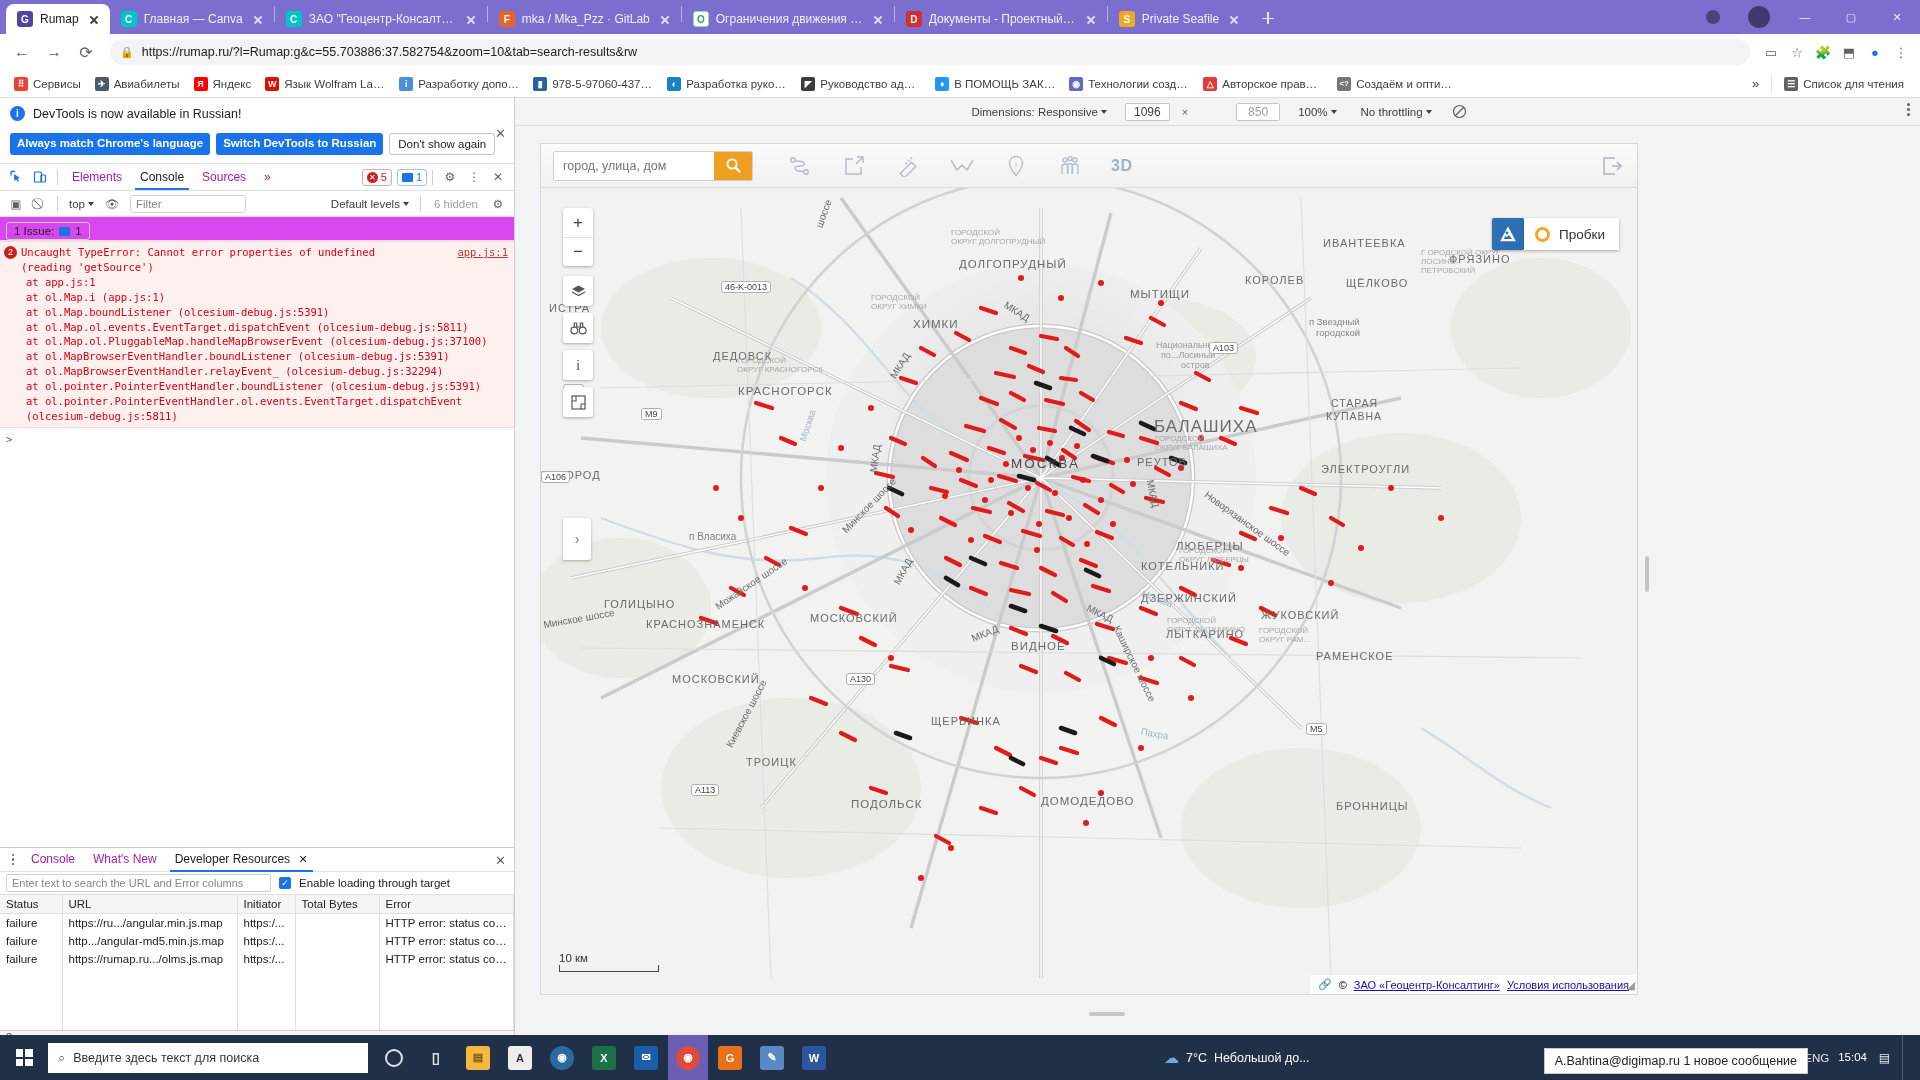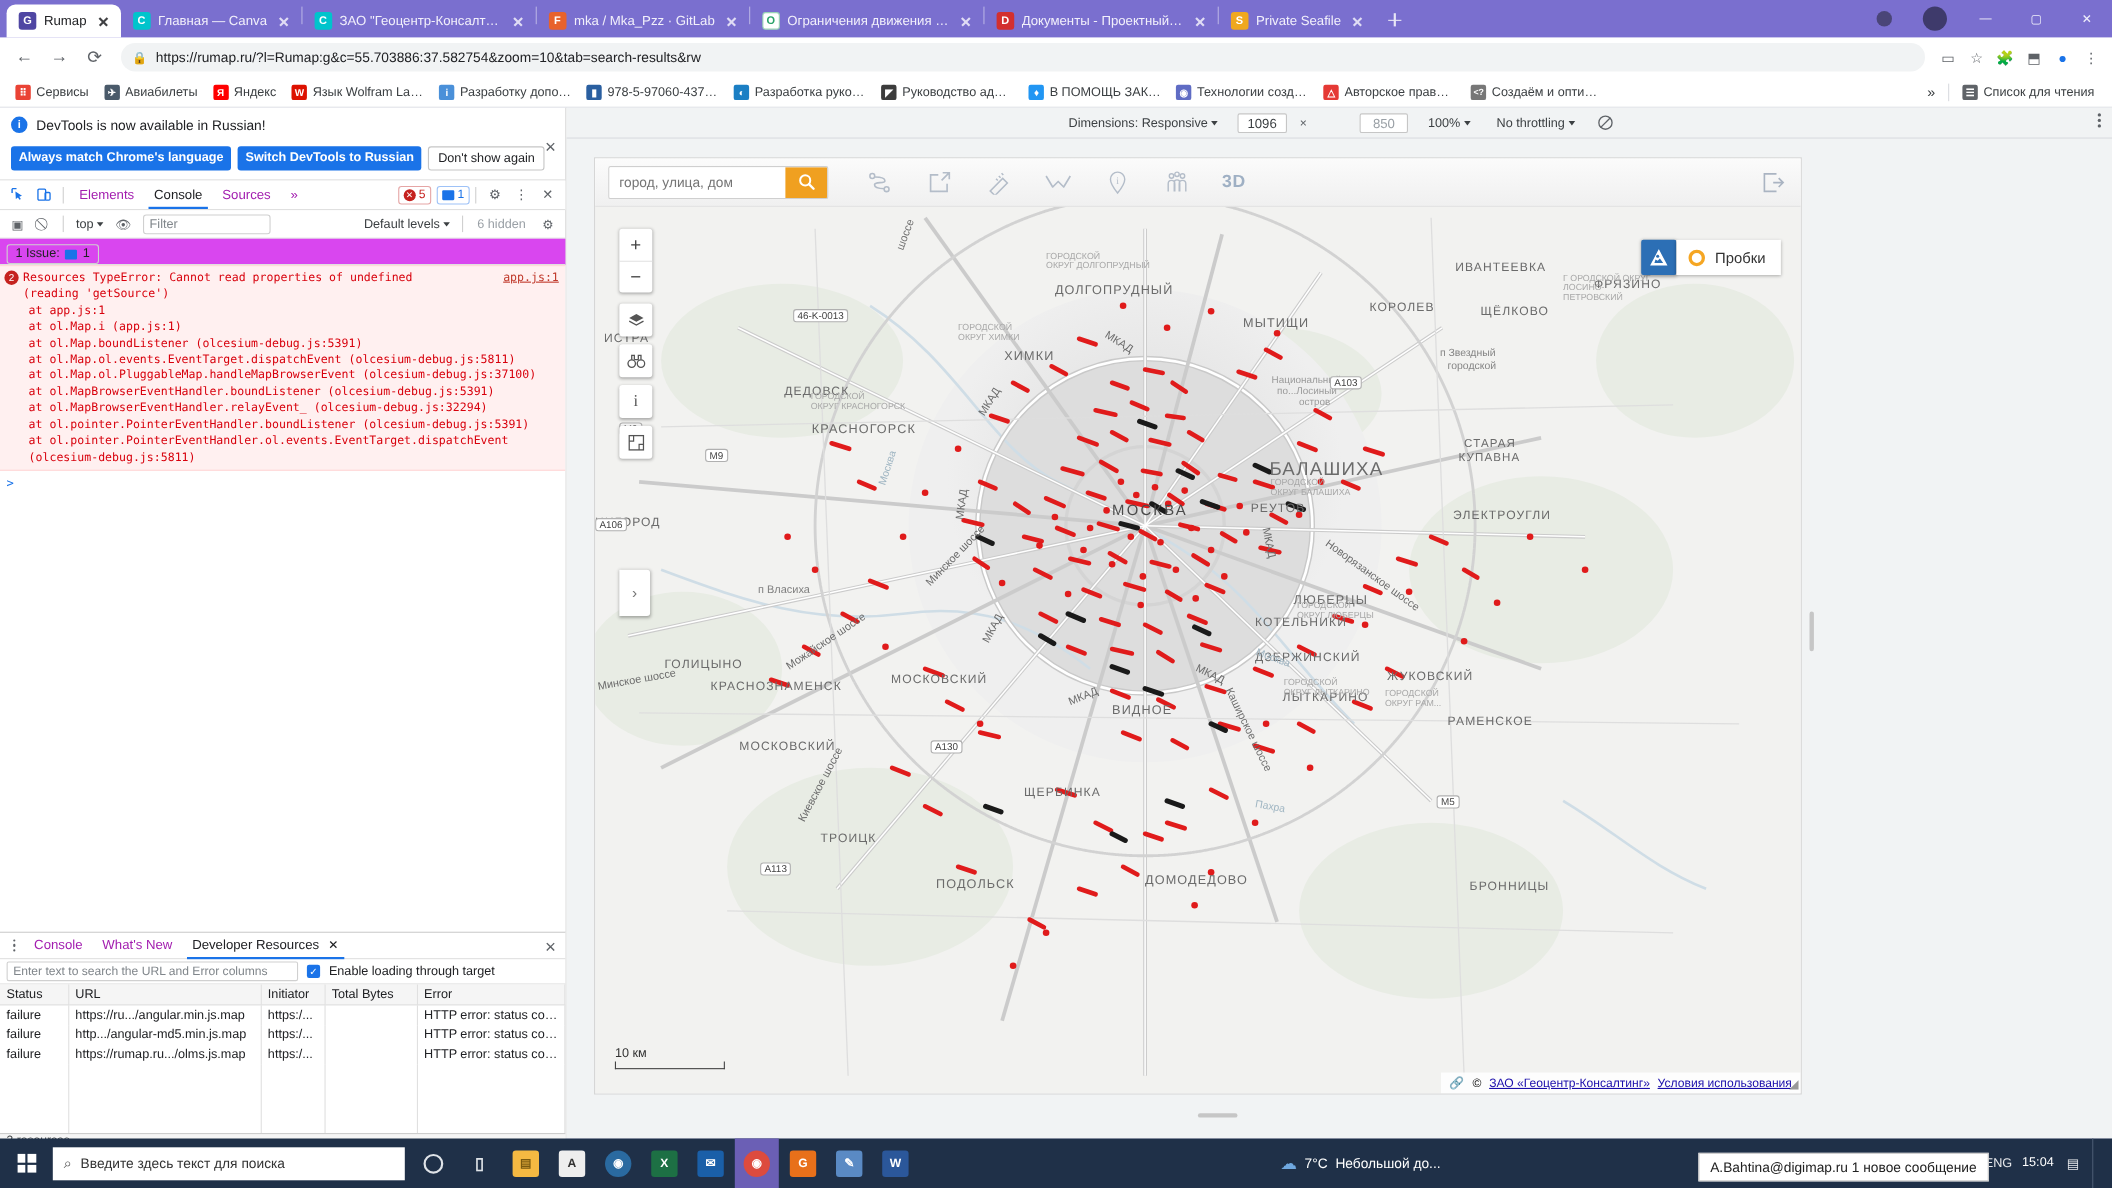--- a/index.html
+++ b/index.html
@@ -399,21 +399,21 @@
           <span class="sq-blue"></span>
           <span>1</span>
         </span>
       </div>
 
       <div class="dt-console">
         <div class="err-block">
           <div class="err-row0">
             <span class="err-count">2</span>
             <span class="err-main">
-              <span>Resources TypeError: Cannot read properties of undefined</span><br>
+              <span>Uncaught TypeError: Cannot error properties of undefined</span><br>
               <span>(reading 'getSource')</span>
             </span>
           </div>
           <span class="err-src lnk">app.js:1</span>
           <div class="stk">
             <div>    at app.js:1</div>
             <div>    at ol.Map.i (app.js:1)</div>
             <div>    at ol.Map.boundListener (olcesium-debug.js:5391)</div>
             <div>    at ol.Map.ol.events.EventTarget.dispatchEvent (olcesium-debug.js:5811)</div>
             <div>    at ol.Map.ol.PluggableMap.handleMapBrowserEvent (olcesium-debug.js:37100)</div>

